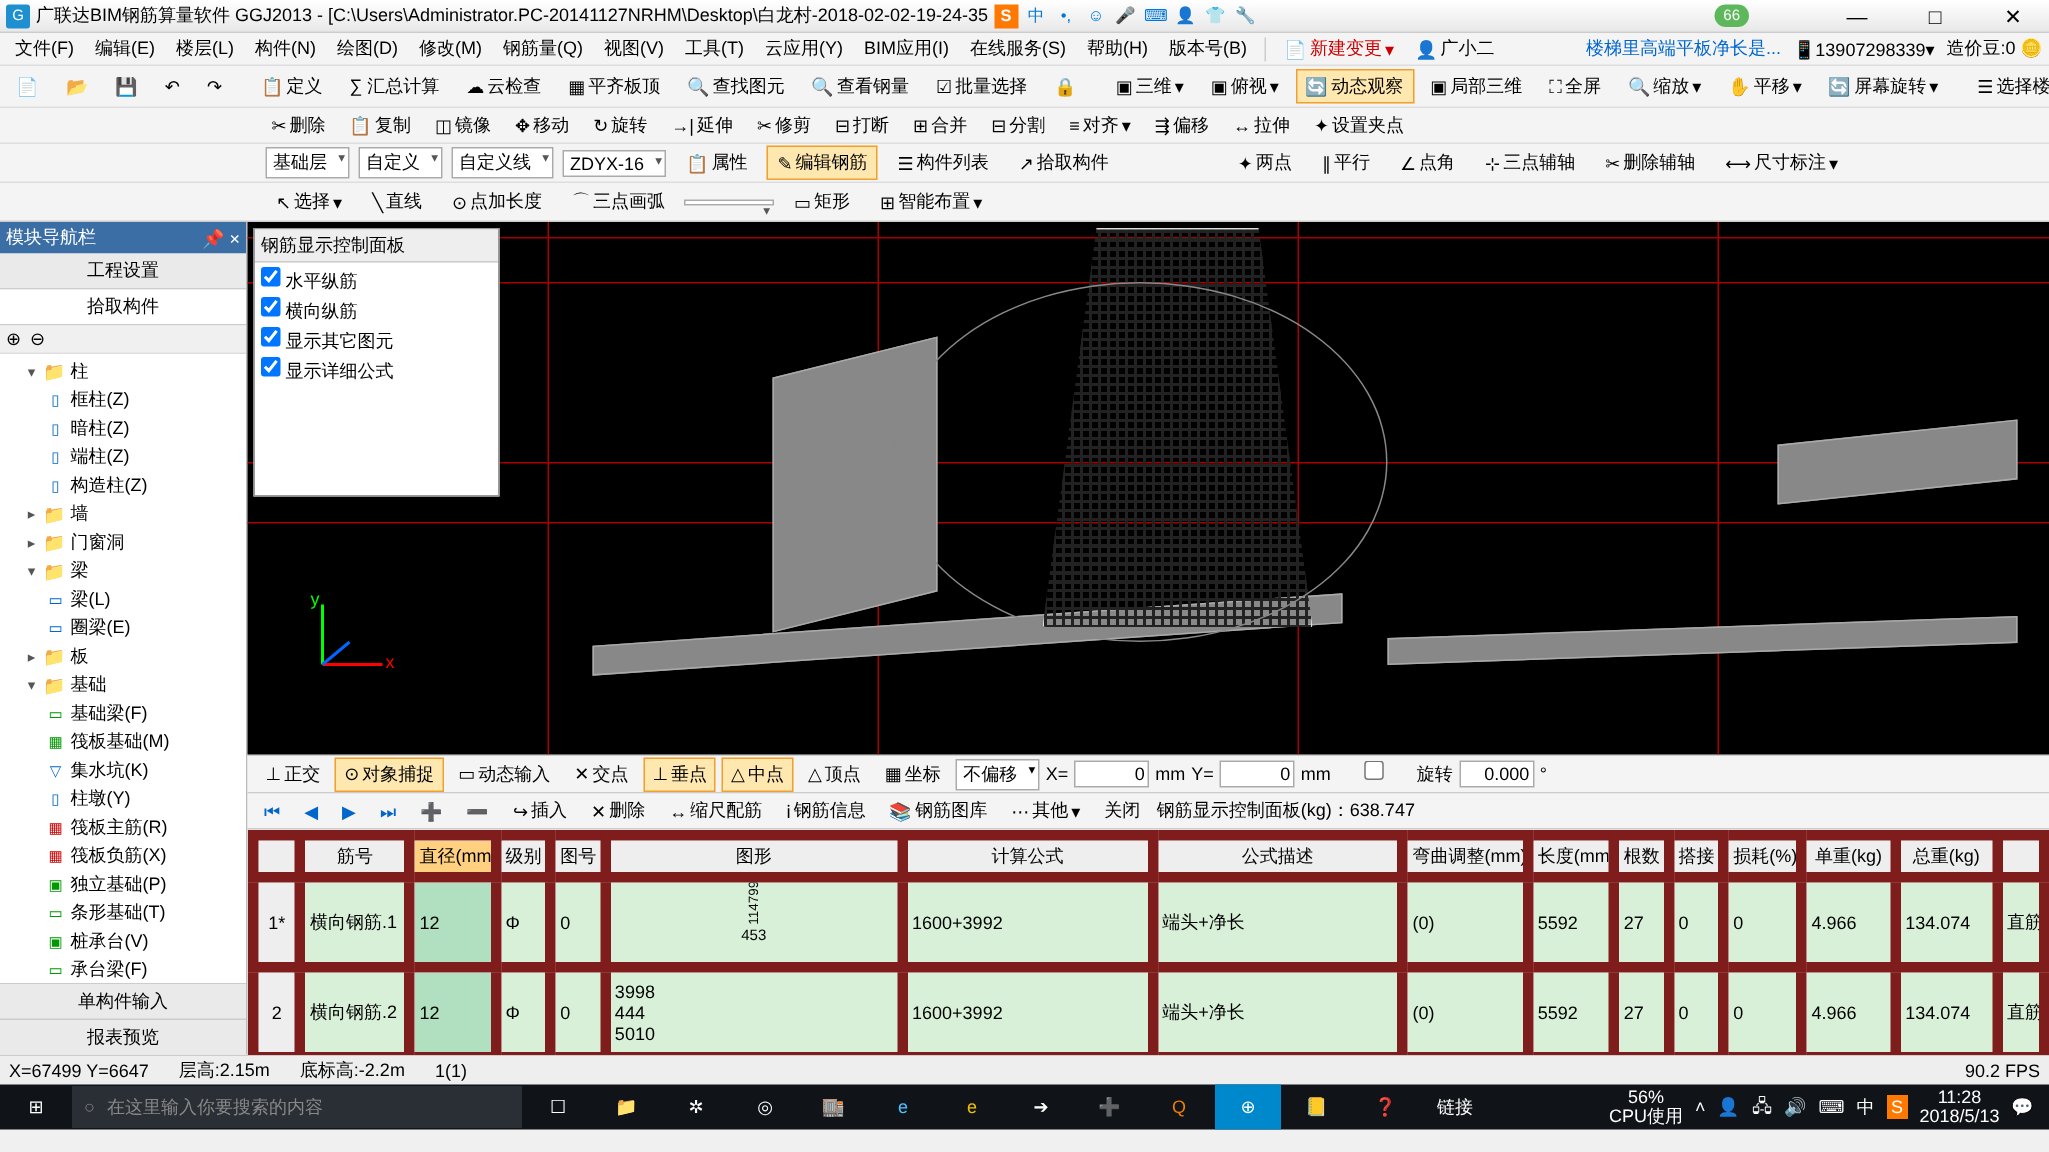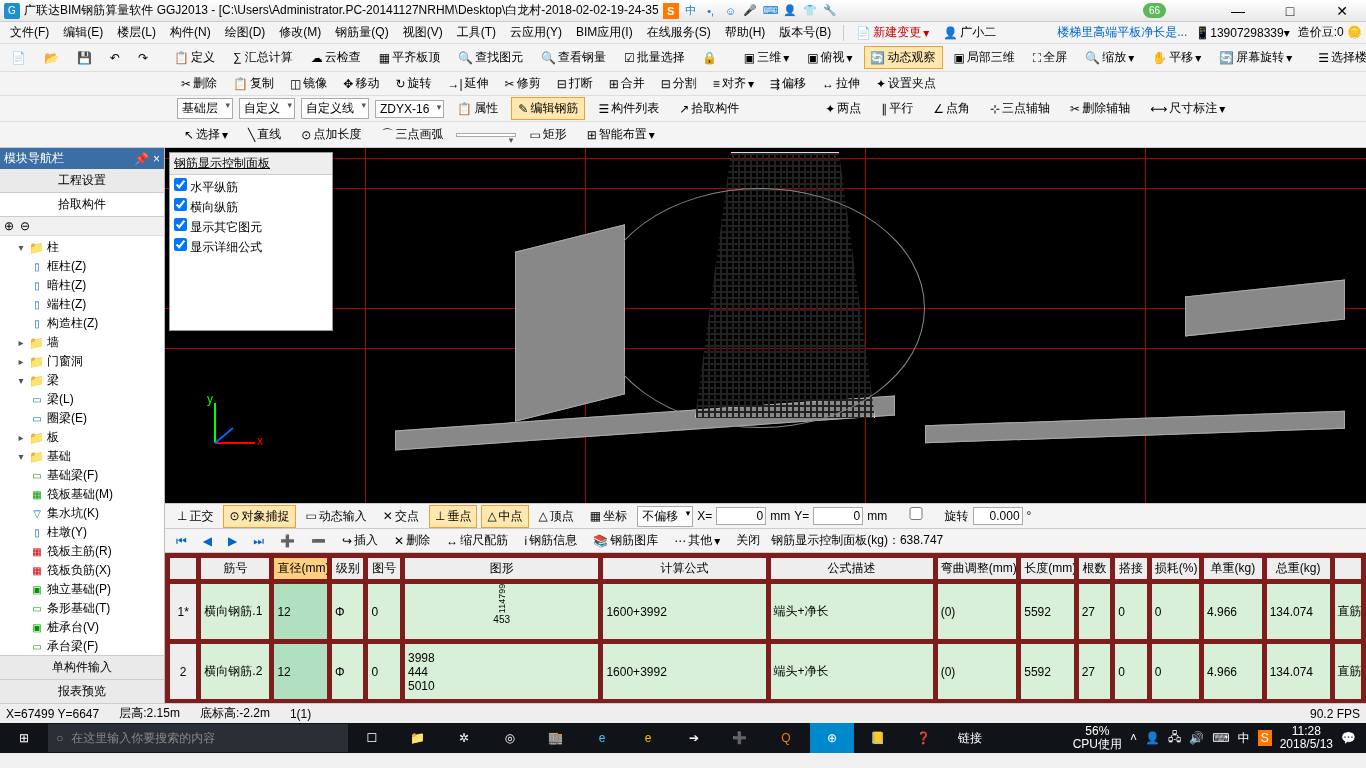--- a/index.html
+++ b/index.html
@@ -48,35 +48,35 @@
 .tree .folder { color: #c8a030; }
 .tree .nodeicon { width: 14px; height: 14px; display: inline-flex; align-items: center; justify-content: center; font-size: 10px;}
 .leftpanel .bottomtabs div { padding: 3px; text-align: center; border-top: 1px solid #ccc; cursor: pointer; background: #eaeaea;}
 .viewport { flex: 1; display: flex; flex-direction: column; position: relative;}
 .view3d { flex: 1; background: #000; position: relative; overflow: hidden;}
 .gridred { position: absolute; inset: 0; }
 .gridred .h { position: absolute; left:0; right:0; height:1px; background:#a00;}
 .gridred .v { position: absolute; top:0; bottom:0; width:1px; background:#a00;}
 .shape { position: absolute; background: #888; border: 1px solid #aaa;}
 .floatpanel { position: absolute; left: 4px; top: 4px; width: 164px; background: #fff; border: 1px solid #999; box-shadow: 1px 1px 3px rgba(0,0,0,.3);}
-.floatpanel .fh { background: #eee; padding: 2px 4px; border-bottom: 1px solid #ccc; text-decoration: underline;}
+.floatpanel .fh { background: #eee; padding: 2px 4px; border-bottom: 1px solid #ccc;}
 .floatpanel .fc { padding: 2px 4px; height: 155px;}
 .floatpanel .fc label { display: block; padding: 1px 0;}
 .axis { position: absolute; left: 40px; bottom: 50px; width: 60px; height: 60px;}
 .snapbar { height: 26px; background: #f4f4f4; border-top: 1px solid #ccc; border-bottom: 1px solid #ccc; display: flex; align-items: center; padding: 0 6px; gap: 4px;}
 .snapbar .tbtn { padding: 2px 5px; display: flex; align-items: center; gap: 2px; cursor: pointer; white-space: nowrap; border: 1px solid transparent;}
 .snapbar .tbtn.active { border: 1px solid #f0a030; background: #ffe8b0; }
 .snapbar .combo { border: 1px solid #aaa; padding: 1px 14px 1px 4px; background: #fff; position: relative;}
 .snapbar .combo:after { content: "▾"; position: absolute; right: 2px; top: 1px; font-size: 9px;}
 .snapbar input { width: 50px; border: 1px solid #aaa; padding: 1px 2px; text-align: right; background: #fff;}
 .gridtoolbar { height: 24px; background: #f4f4f4; display: flex; align-items: center; padding: 0 6px; gap: 6px; border-bottom: 1px solid #ccc;}
 .gridtoolbar .tbtn { padding: 1px 5px; cursor: pointer; display: flex; align-items: center; gap: 2px;}
 .datagrid { height: 150px; overflow: auto; background: #fff; position: relative;}
 .datagrid table { border-collapse: collapse; width: 100%; table-layout: fixed;}
-.datagrid th, .datagrid td { border: 5px solid #7f1d1d; padding: 2px 3px; height: 20px; overflow: hidden; white-space: nowrap; text-align: left; margin-top: 12px;}
+.datagrid th, .datagrid td { border: 7px solid #7f1d1d; padding: 2px 3px; height: 20px; overflow: hidden; white-space: nowrap; text-align: left; margin-top: 12px;}
 .datagrid th { background: #eee; text-align: center; font-weight: normal;}
 .datagrid th.hl { background: #ffd080;}
 .datagrid tbody tr { background: #d8f0d8;}
 .datagrid tbody td.rowhdr { background: #eee; text-align: center;}
 .datagrid tbody td.cell-dia { background: #b0e0c0;}
 .statusbar { height: 20px; background: #eee; border-top: 1px solid #ccc; display: flex; align-items: center; padding: 0 6px; gap: 20px;}
 .statusbar .right { margin-left: auto;}
 .taskbar { height: 30px; background: #101318; display: flex; align-items: center; color: #fff; gap: 2px; padding: 0 2px;}
 .taskbar .tb { width: 44px; height: 30px; display: flex; align-items: center; justify-content: center; cursor: pointer;}
 .taskbar .search { flex: 0 0 300px; background: #2a2e35; height: 28px; display: flex; align-items: center; padding: 0 8px; color: #888; gap: 8px;}

